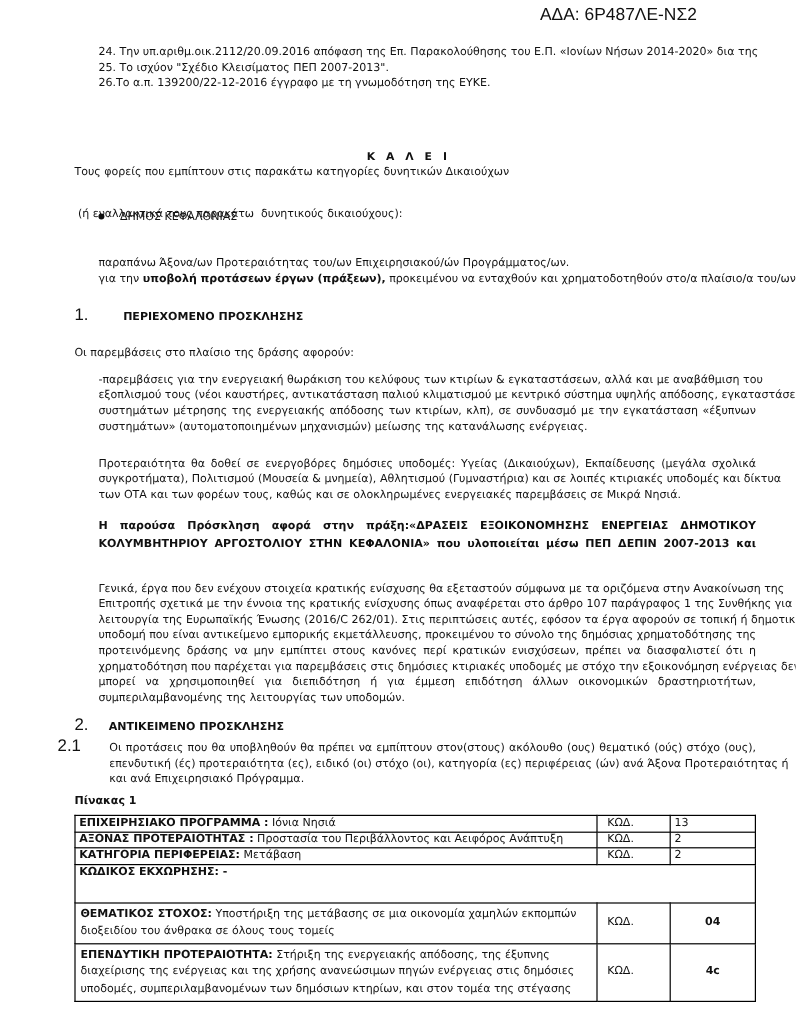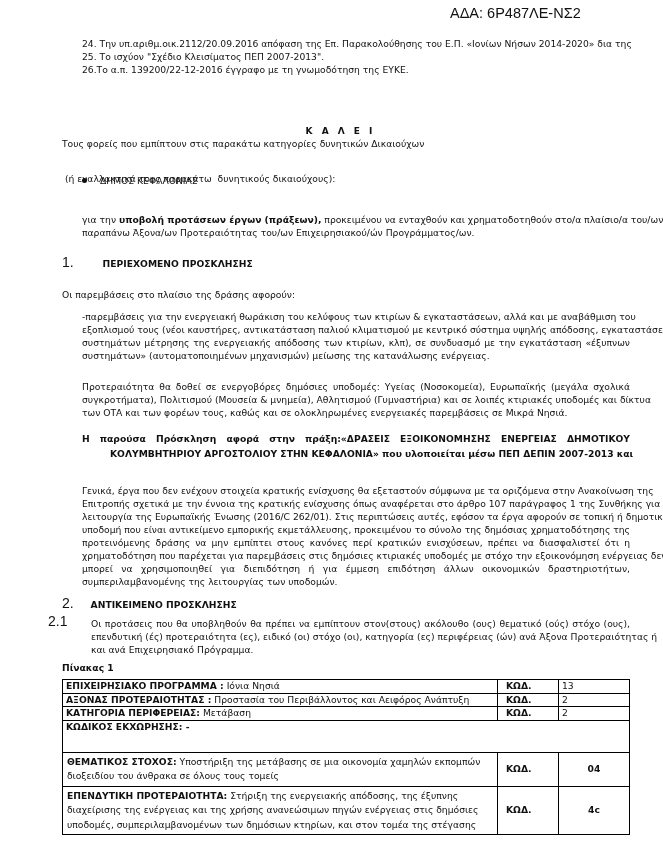--- a/index.html
+++ b/index.html
@@ -24,21 +24,21 @@
   .bullet-text { left: 100px; top: 174px; }
   b { font-weight: bold; }
   .h-num { font-family: "Liberation Sans", sans-serif; font-size: 14px; font-weight: normal; }
   .h-title { font-weight: bold; font-size: 9.2px; }
   table.t1 {
     position: absolute; left: 62px; top: 679px; width: 568px;
     border-collapse: collapse; font-size: 9.2px;
   }
   table.t1 td { border: 1px solid #000; padding: 0 3px; vertical-align: middle; line-height: 12.5px; margin-left: 40px; }
   table.t1 td.label { width: 426px; }
-  table.t1 td.kod { width: 49px; font-weight: bold; padding-left: 8px; }
+  table.t1 td.kod { width: 49px; font-weight: normal; padding-left: 8px; }
   table.t1 td.val { text-align: left; }
   table.t1 td.valb { text-align: center; font-weight: bold; }
   table.t1 tr.r1 td { height: 12px; }
   table.t1 tr.big td { line-height: 14.5px; }
 </style>
 </head>
 <body>
 
 <div class="abs ada">ΑΔΑ: 6Ρ487ΛΕ-ΝΣ2</div>
 
@@ -50,46 +50,46 @@
   <div class="line">26.Το α.π. 139200/22-12-2016 έγγραφο με τη γνωμοδότηση της ΕΥΚΕ.</div>
 </div>
 
 <div class="abs kalei">Κ Α Λ Ε Ι</div>
 <div class="abs" style="left:62px;top:137px;">Τους φορείς που εμπίπτουν στις παρακάτω κατηγορίες δυνητικών Δικαιούχων</div>
 <div class="abs" style="left:62px;top:172px;white-space:pre;"> (ή εναλλακτικά τους παρακάτω  δυνητικούς δικαιούχους):</div>
 <div class="abs bullet-dot"></div>
 <div class="abs bullet-text">ΔΗΜΟΣ ΚΕΦΑΛΟΝΙΑΣ</div>
 
 <div class="abs block" style="top:213px;">
+  <div class="line">παραπάνω Άξονα/ων Προτεραιότητας του/ων Επιχειρησιακού/ών Προγράμματος/ων.</div>
   <div class="line"><span>για την </span><b>υποβολή προτάσεων έργων (πράξεων),</b><span> προκειμένου να ενταχθούν και χρηματοδοτηθούν στο/α πλαίσιο/α του/ων</span></div>
-  <div class="line">παραπάνω Άξονα/ων Προτεραιότητας του/ων Επιχειρησιακού/ών Προγράμματος/ων.</div>
 </div>
 
 <div class="abs" style="left:62px;top:256px;">
   <span class="h-num">1.</span>
   <span class="h-title" style="margin-left:10px;padding-left:16px;">ΠΕΡΙΕΧΟΜΕΝΟ ΠΡΟΣΚΛΗΣΗΣ</span>
 </div>
 <div class="abs" style="left:62px;top:288px;">Οι παρεμβάσεις στο πλαίσιο της δράσης αφορούν:</div>
 
 <div class="abs block" style="top:310px;">
   <span class="line" style="text-align-last:justify;text-align:justify;">-παρεμβάσεις για την  ενεργειακή θωράκιση του κελύφους των κτιρίων &amp; εγκαταστάσεων, αλλά και με αναβάθμιση του</span>
   <span class="line" style="text-align-last:justify;text-align:justify;">εξοπλισμού τους (νέοι καυστήρες, αντικατάσταση παλιού κλιματισμού με κεντρικό σύστημα υψηλής απόδοσης, εγκαταστάσεις</span>
   <span class="line" style="text-align-last:justify;text-align:justify;">συστημάτων μέτρησης της ενεργειακής απόδοσης των κτιρίων, κλπ), σε συνδυασμό με την εγκατάσταση «έξυπνων</span>
   <span class="line">συστημάτων» (αυτοματοποιημένων μηχανισμών) μείωσης της κατανάλωσης ενέργειας.</span>
 </div>
 
 <div class="abs block" style="top:380px;">
-  <span class="line" style="text-align-last:justify;text-align:justify;">Προτεραιότητα θα δοθεί σε ενεργοβόρες δημόσιες υποδομές: Υγείας (Νοσοκομεία), Ευρωπαϊκής (μεγάλα σχολικά</span>
+  <span class="line" style="text-align-last:justify;text-align:justify;">Προτεραιότητα θα δοθεί σε ενεργοβόρες δημόσιες υποδομές: Υγείας (Δικαιούχων), Εκπαίδευσης (μεγάλα σχολικά</span>
   <span class="line" style="text-align-last:justify;text-align:justify;">συγκροτήματα), Πολιτισμού (Μουσεία &amp; μνημεία), Αθλητισμού (Γυμναστήρια) και σε λοιπές κτιριακές υποδομές και δίκτυα</span>
   <span class="line">των ΟΤΑ και των φορέων τους, καθώς και σε ολοκληρωμένες ενεργειακές παρεμβάσεις σε Μικρά Νησιά.</span>
 </div>
 
 <div class="abs block" style="top:431px;font-weight:bold;line-height:15px;">
   <span class="line" style="text-align-last:justify;text-align:justify;">Η παρούσα Πρόσκληση αφορά στην πράξη:«ΔΡΑΣΕΙΣ ΕΞΟΙΚΟΝΟΜΗΣΗΣ ΕΝΕΡΓΕΙΑΣ ΔΗΜΟΤΙΚΟΥ</span>
-  <span class="line" style="text-align-last:justify;text-align:justify;margin-left:28px;">ΚΟΛΥΜΒΗΤΗΡΙΟΥ ΑΡΓΟΣΤΟΛΙΟΥ ΣΤΗΝ ΚΕΦΑΛΟΝΙΑ» που υλοποιείται μέσω ΠΕΠ ΔΕΠΙΝ 2007-2013 και</span>
+  <span class="line" style="text-align-last:justify;text-align:justify;">ΚΟΛΥΜΒΗΤΗΡΙΟΥ ΑΡΓΟΣΤΟΛΙΟΥ ΣΤΗΝ ΚΕΦΑΛΟΝΙΑ» που υλοποιείται μέσω ΠΕΠ ΔΕΠΙΝ 2007-2013 και</span>
 </div>
 
 <div class="abs block" style="top:484px;">
   <span class="line" style="text-align-last:justify;text-align:justify;">Γενικά, έργα που δεν ενέχουν στοιχεία κρατικής ενίσχυσης θα εξεταστούν σύμφωνα με τα οριζόμενα στην Ανακοίνωση της</span>
   <span class="line" style="text-align-last:justify;text-align:justify;">Επιτροπής σχετικά με την έννοια της κρατικής ενίσχυσης όπως αναφέρεται στο άρθρο 107 παράγραφος 1 της Συνθήκης για τη</span>
   <span class="line" style="text-align-last:justify;text-align:justify;">λειτουργία της Ευρωπαϊκής Ένωσης (2016/C 262/01). Στις περιπτώσεις αυτές, εφόσον τα έργα αφορούν σε τοπική ή δημοτική</span>
   <span class="line" style="text-align-last:justify;text-align:justify;">υποδομή που είναι αντικείμενο εμπορικής εκμετάλλευσης, προκειμένου το σύνολο της δημόσιας χρηματοδότησης της</span>
   <span class="line" style="text-align-last:justify;text-align:justify;">προτεινόμενης δράσης να μην εμπίπτει στους κανόνες περί κρατικών ενισχύσεων, πρέπει να διασφαλιστεί ότι η</span>
   <span class="line" style="text-align-last:justify;text-align:justify;">χρηματοδότηση που παρέχεται για παρεμβάσεις στις δημόσιες κτιριακές υποδομές με στόχο την εξοικονόμηση ενέργειας δεν</span>
   <span class="line" style="text-align-last:justify;text-align:justify;">μπορεί να χρησιμοποιηθεί για διεπιδότηση ή για έμμεση επιδότηση άλλων οικονομικών δραστηριοτήτων,</span>

